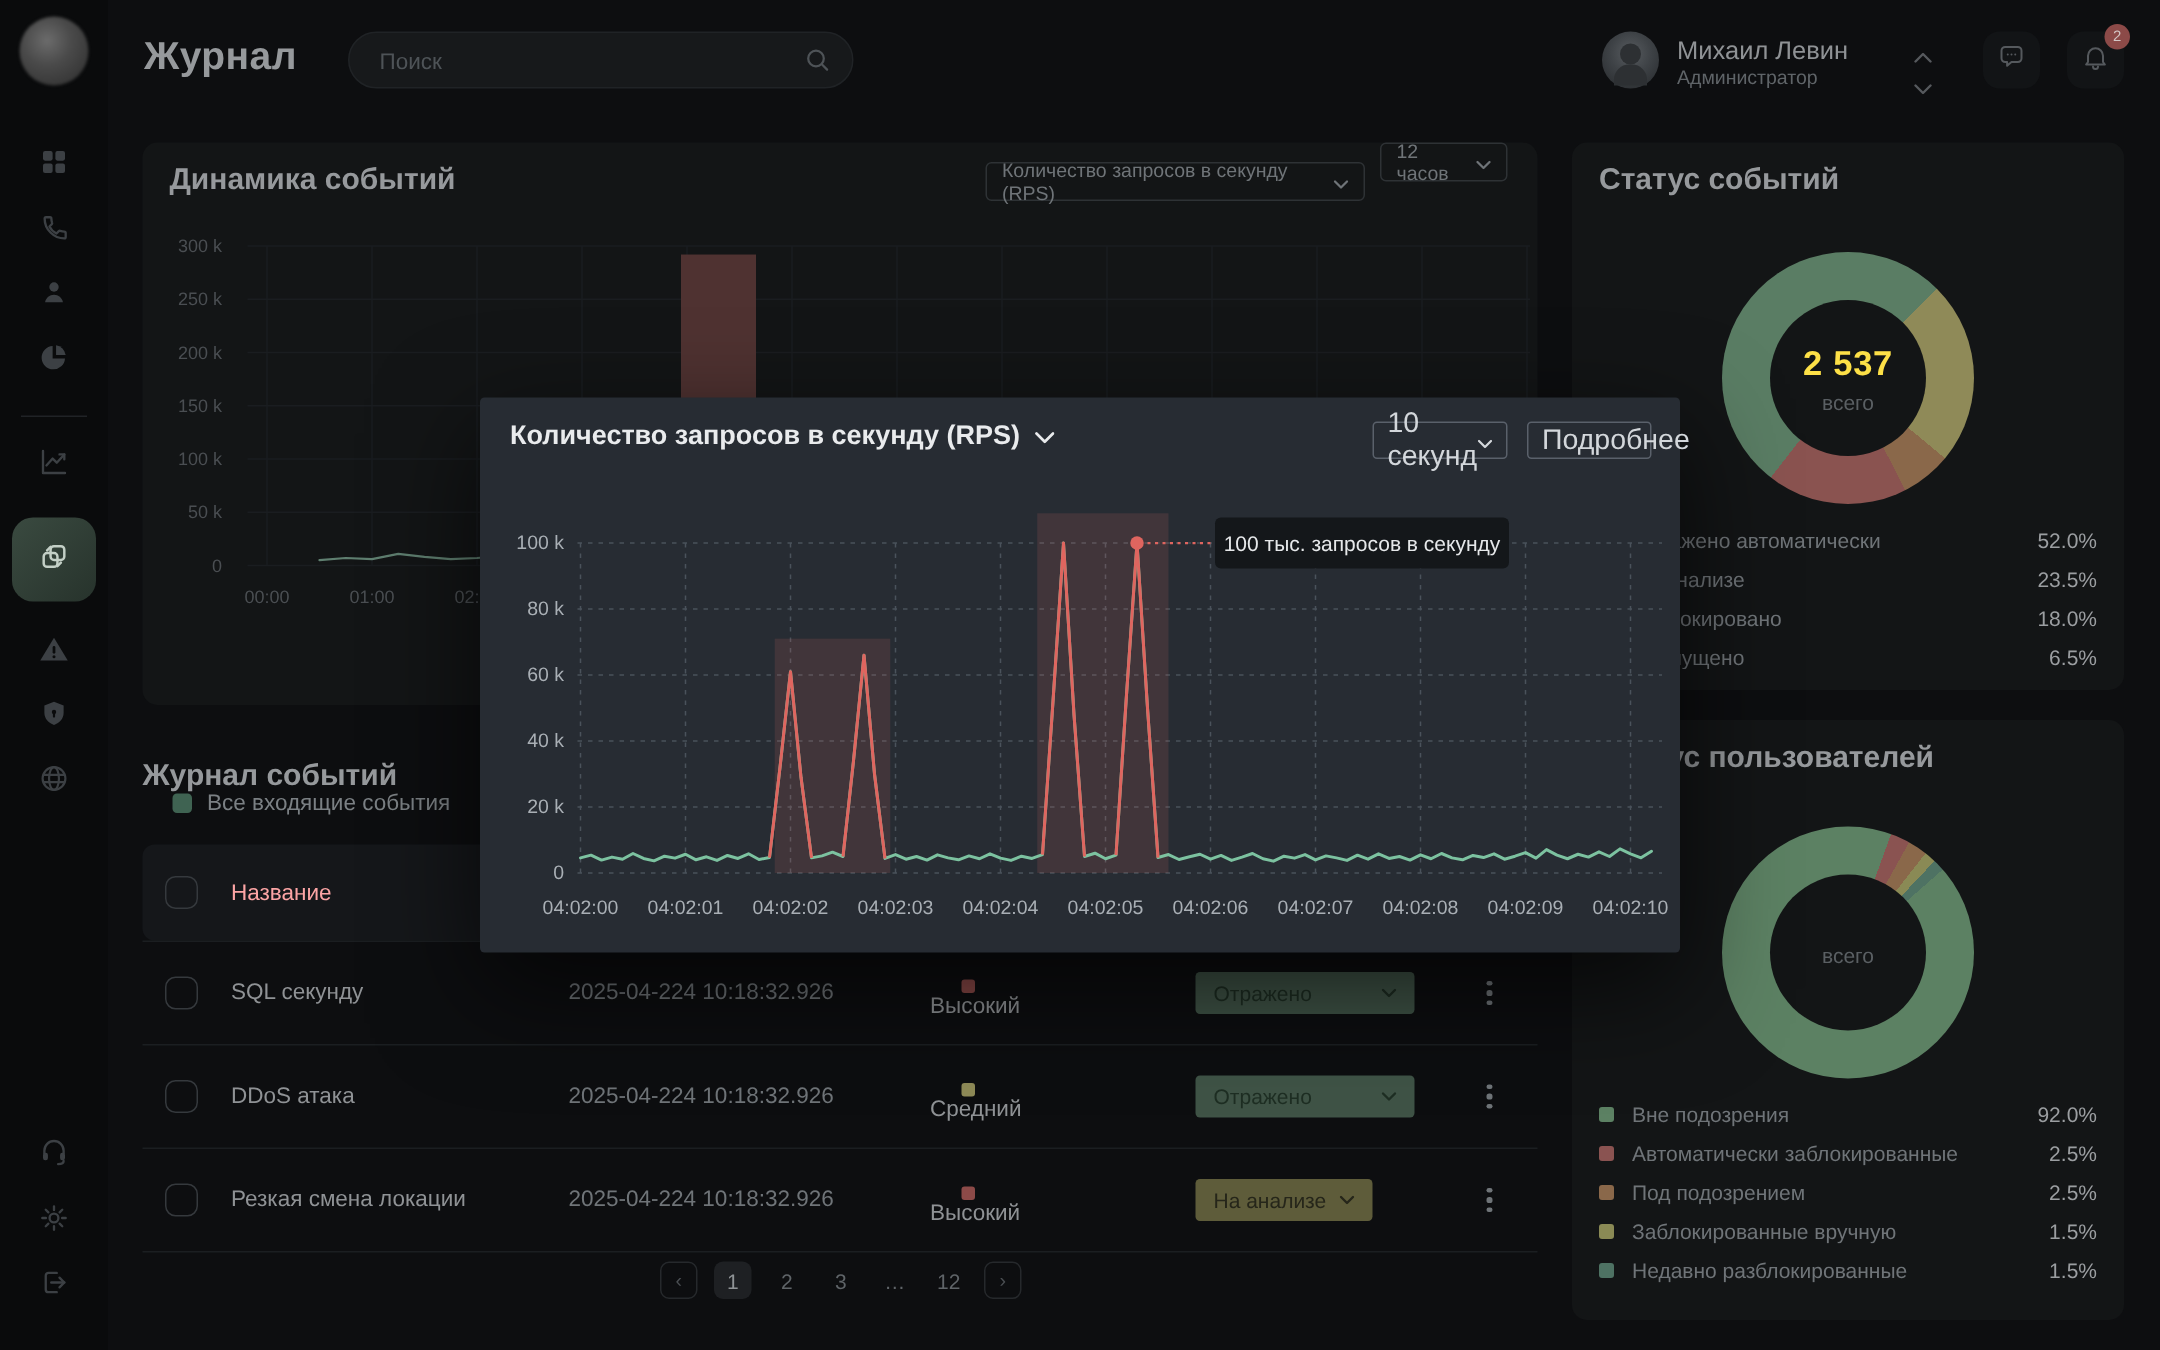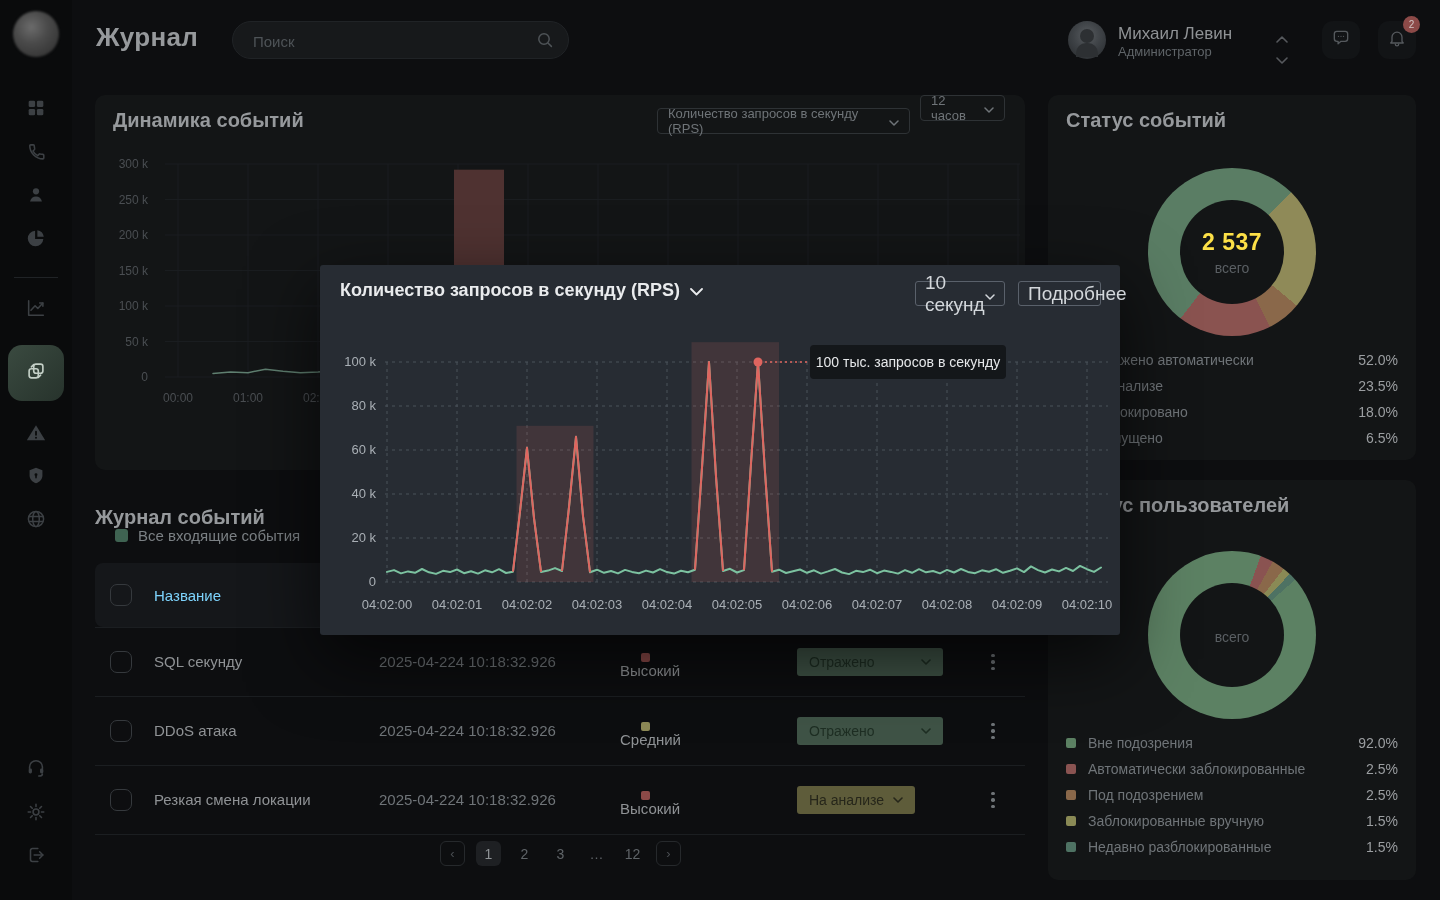--- a/index.html
+++ b/index.html
@@ -40,21 +40,21 @@
   .drop{position:absolute;height:26px;box-sizing:border-box;border:1px solid #2e3235;border-radius:4px;color:#6f7478;font-size:13px;display:flex;align-items:center;justify-content:space-between;padding:0 10px;cursor:pointer;background:transparent;}
   .drop svg{margin-left:8px;flex:none;}
   
   .dyn-legend{position:absolute;left:20px;top:432px;display:flex;align-items:center;}
   .dyn-lg-row{display:flex;align-items:center;margin-right:66px;}
   .dyn-lg-row .lg-chip{width:13px;height:13px;border-radius:3px;margin-right:10px;flex:none;}
   .dyn-lg-row .lg-label{font-size:15px;color:#7b8084;white-space:nowrap;}
   
   .journal-title{position:absolute;left:95px;top:506px;font-size:20px;font-weight:bold;color:#96999c;}
   .jr-head{position:absolute;left:95px;top:563px;width:930px;height:64px;background:#15171a;border-radius:8px;}
-  .jr-head .col-label{position:absolute;left:59px;top:24px;font-size:15px;color:#7dd3fc;}
+  .jr-head .col-label{position:absolute;left:59px;top:24px;font-size:15px;color:#fca5a5;}
   .checkbox{position:absolute;left:15px;top:21px;width:22px;height:22px;border:1.5px solid #35393d;border-radius:7px;box-sizing:border-box;cursor:pointer;}
   #journal-rows{position:absolute;left:95px;top:627px;width:930px;}
   .jr-row{position:relative;height:68px;border-bottom:1px solid #1b1e21;}
   .jr-row:first-child{border-top:1px solid #1b1e21;}
   .jr-row .checkbox{top:23px;}
   .jr-name{position:absolute;left:59px;top:25px;font-size:15px;color:#8f9295;}
   .jr-date{position:absolute;left:284px;top:25px;font-size:15px;color:#6f7478;}
   .jr-sev{position:absolute;left:525px;top:25px;display:flex;align-items:center;flex-direction:column;}
   .sev-chip{width:9px;height:9px;border-radius:2px;margin-right:9px;}
   .sev-text{font-size:15px;color:#8f9295;}

